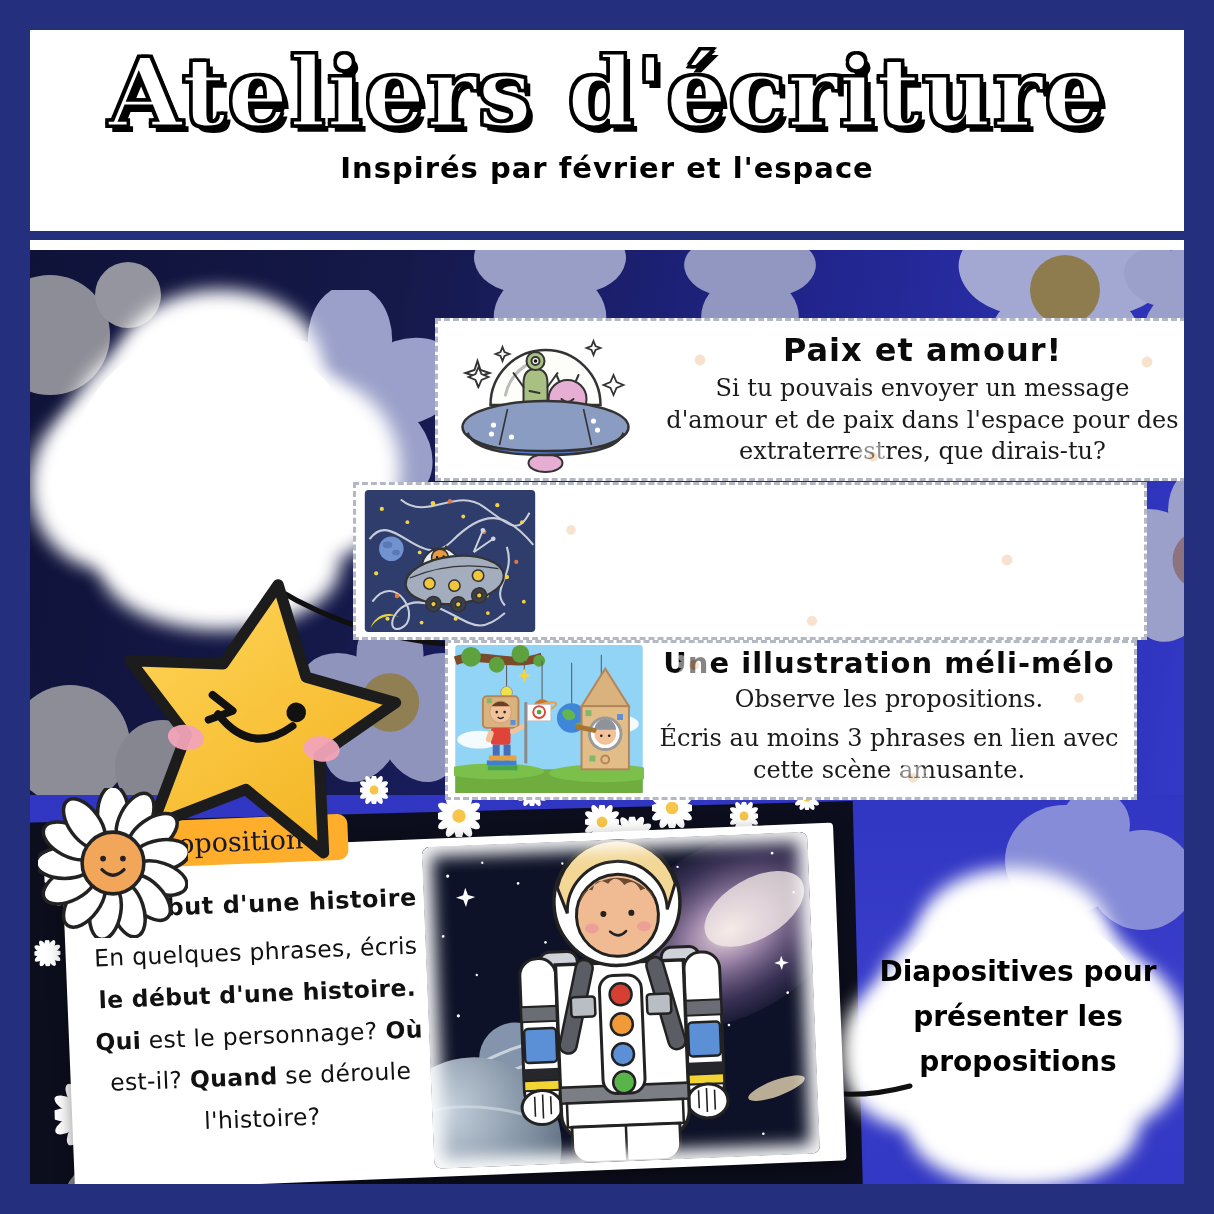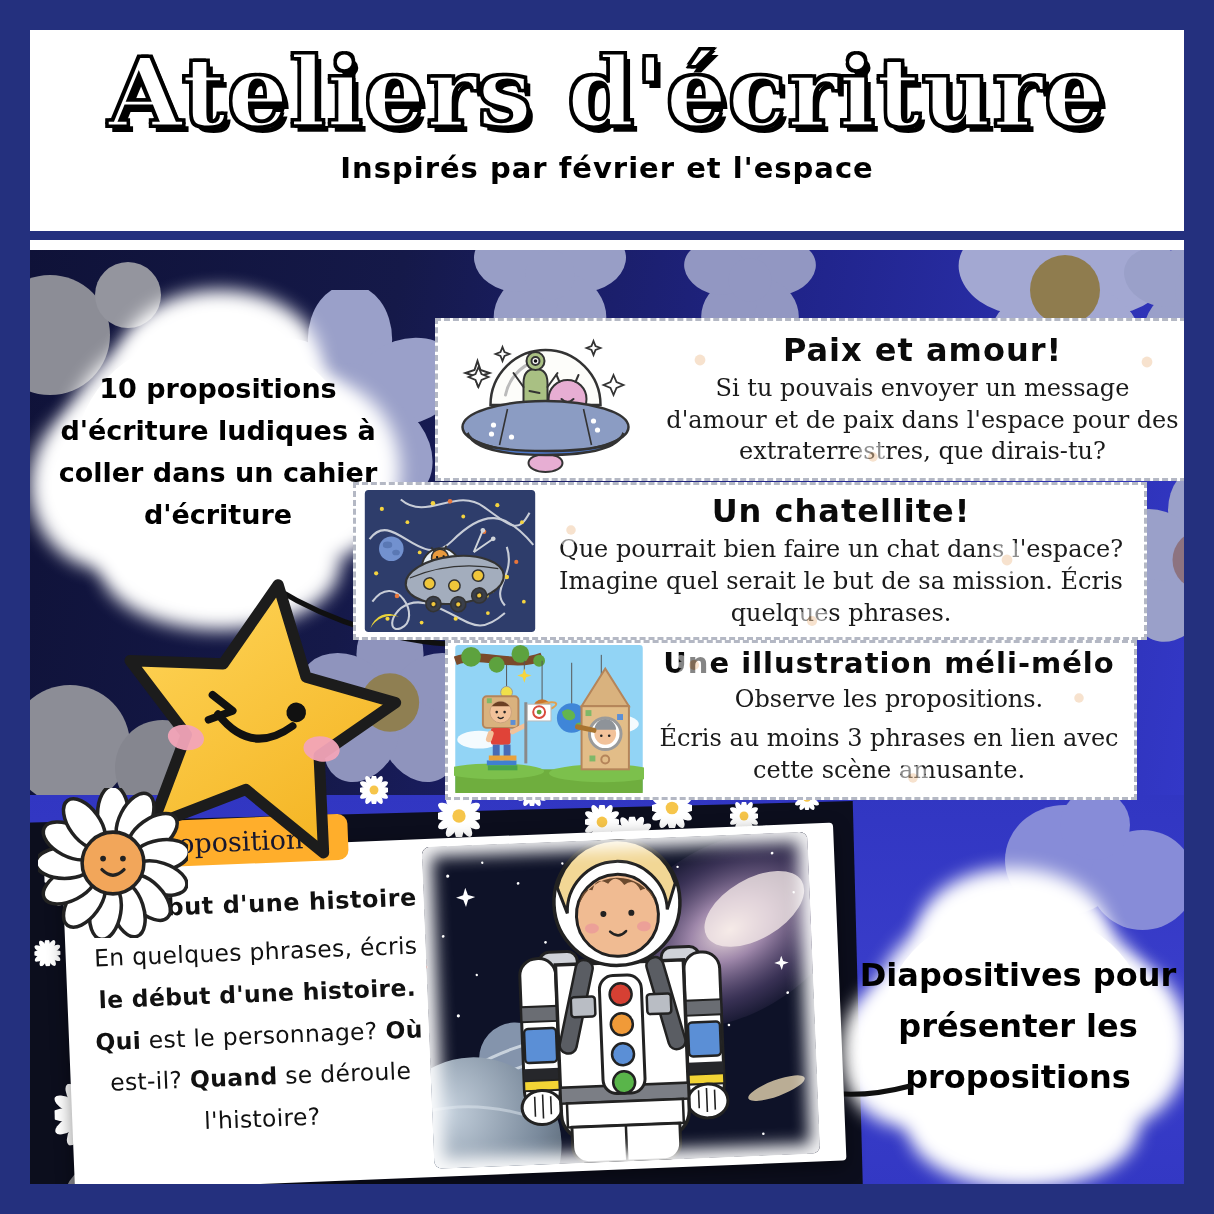--- a/index.html
+++ b/index.html
@@ -166,21 +166,20 @@
     <div class="abs blob" style="left:40px;bottom:-30px;width:80px;height:80px;background:#8a8a90"></div>
   </div>
 
   <div class="abs" style="left:30px;top:290px;width:380px;height:360px;z-index:3">
     <div class="cloud-blob" style="left:30px;top:30px;width:300px;height:280px"></div>
     <div class="cloud-blob" style="left:0;top:110px;width:160px;height:170px"></div>
     <div class="cloud-blob" style="left:210px;top:90px;width:160px;height:180px"></div>
     <div class="cloud-blob" style="left:90px;top:0;width:200px;height:140px"></div>
     <div class="cloud-blob" style="left:70px;top:210px;width:240px;height:130px"></div>
     <div class="cloud-core" style="left:45px;top:45px;width:280px;height:255px"></div>
-    <div class="cloud-text" style="left:8px;top:78px;width:360px;font-size:27px;line-height:1.55">10 propositions d'écriture ludiques à coller dans un cahier d'écriture</div>
   </div>
 
   <svg class="abs" style="left:240px;top:560px;z-index:4" width="260" height="110">
     <path class="ptr" d="M35,28 C90,62 160,85 235,85"></path>
   </svg>
 
   <svg class="abs" style="left:112px;top:572px;z-index:8;transform:rotate(9deg)" width="292" height="280" viewBox="0 0 200 200">
     <defs>
         <linearGradient id="sg" x1="0" y1="0" x2="1" y2="1">
       <stop offset="0" stop-color="#ffd75c"></stop>
@@ -312,24 +311,20 @@
           <g stroke="#333" stroke-width="1.6">
             <circle cx="70" cy="118" r="8" fill="#3a3f4a"></circle>
               <circle cx="96" cy="121" r="8" fill="#3a3f4a"></circle>
               <circle cx="119" cy="114" r="8" fill="#3a3f4a"></circle>
             <circle cx="70" cy="118" r="3" fill="#f0c63a"></circle>
               <circle cx="96" cy="121" r="3" fill="#f0c63a"></circle>
               <circle cx="119" cy="114" r="3" fill="#f0c63a"></circle>
           </g>
         </g>
       </svg>
-    </div>
-    <div class="card-text">
-      <div class="card-title">Un chatellite!</div>
-      <div class="card-body" style="max-width:570px;margin-left:auto;margin-right:auto">Que pourrait bien faire un chat dans l'espace? Imagine quel serait le but de sa mission. Écris quelques phrases.</div>
     </div>
   </div>
 
   <div class="card" style="left:445px;top:640px;width:692px;height:160px">
     <svg class="mini-daisy" style="left:230px;top:6px" width="32" height="32" viewBox="-30 -30 60 60">
         <use href="#dz" style="--c:#f0c79e"></use>
       </svg>
     <svg class="mini-daisy" style="right:40px;top:40px" width="30" height="30" viewBox="-30 -30 60 60">
         <use href="#dz" style="--c:#f0c79e"></use>
       </svg>
@@ -548,21 +543,21 @@
     <path d="M-5,3 q5,5 10,0" stroke="#222" stroke-width="1.5" fill="none" stroke-linecap="round"></path>
   </svg>
 
   <div class="abs" style="left:838px;top:868px;width:370px;height:340px;z-index:5">
     <div class="cloud-blob" style="left:30px;top:30px;width:290px;height:260px"></div>
     <div class="cloud-blob" style="left:0;top:110px;width:150px;height:150px"></div>
     <div class="cloud-blob" style="left:200px;top:90px;width:150px;height:170px"></div>
     <div class="cloud-blob" style="left:80px;top:0;width:190px;height:130px"></div>
     <div class="cloud-blob" style="left:70px;top:200px;width:230px;height:120px"></div>
     <div class="cloud-core" style="left:45px;top:42px;width:265px;height:240px"></div>
-    <div class="cloud-text" style="left:20px;top:82px;width:320px;font-size:32px;line-height:1.6">Diapositives pour présenter les propositions</div>
+    <div class="cloud-text" style="left:20px;top:82px;width:320px;font-size:28px;line-height:1.6">Diapositives pour présenter les propositions</div>
   </div>
 
   <svg class="abs" style="left:750px;top:1030px;z-index:5" width="180" height="80">
     <path class="ptr" d="M10,28 C40,66 100,72 160,56"></path>
   </svg>
 
   <div class="abs banner">
     <div class="banner-title">Ateliers d'écriture</div>
     <div class="banner-sub">Inspirés par février et l'espace</div>
     <div class="banner-rule"></div>

